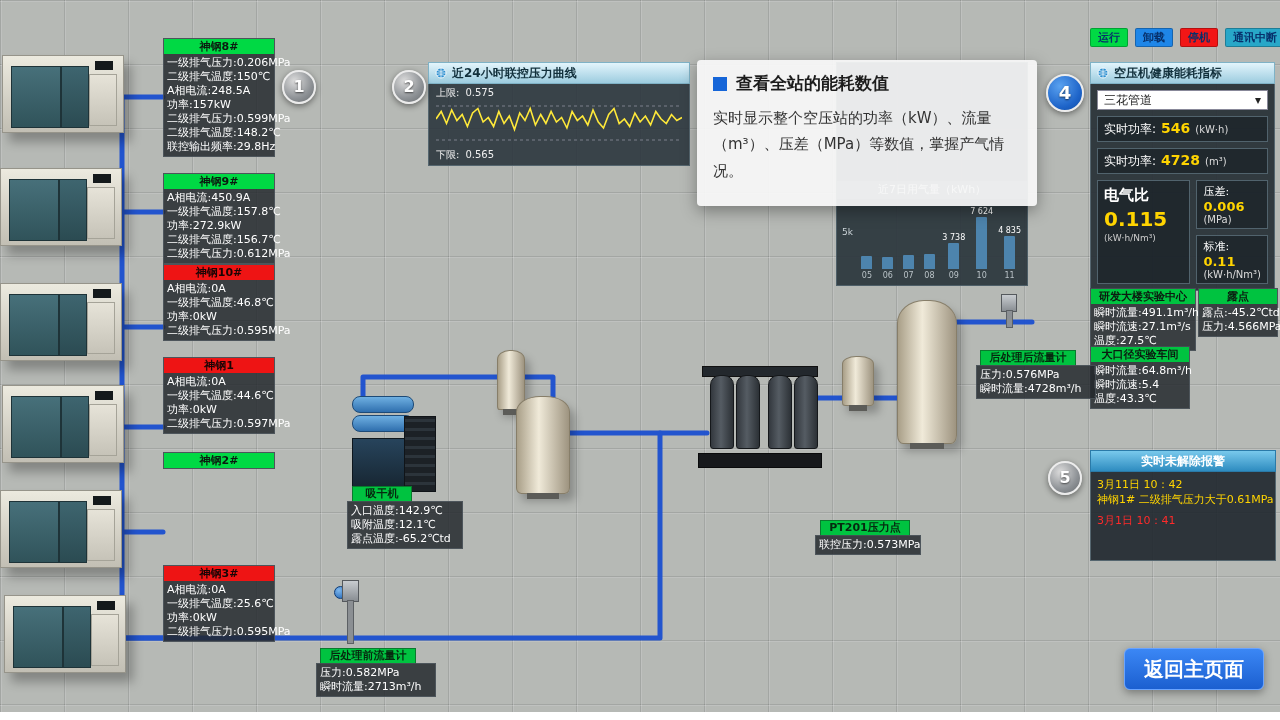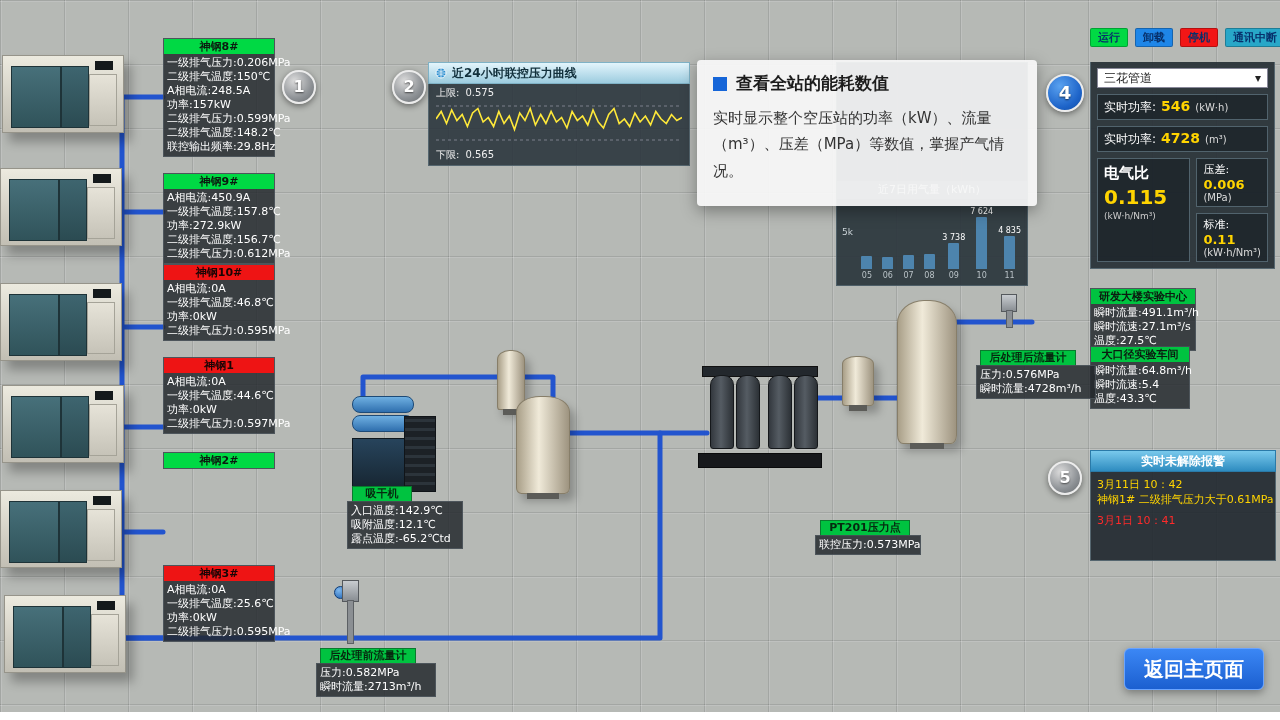--- a/index.html
+++ b/index.html
@@ -344,20 +344,27 @@
   </div>
 
   <div class="legend">
     <span class="lbtn" style="background: rgb(0, 217, 68);">运行</span>
     <span class="lbtn" style="background: rgb(30, 134, 232);">卸载</span>
     <span class="lbtn" style="background: rgb(242, 22, 22);">停机</span>
     <span class="lbtn" style="background: rgb(40, 167, 200);">通讯中断</span>
   </div>
 
   <div class="hpanel">
+    <div class="chead">
+      <svg width="12" height="12" viewBox="0 0 12 12">
+          <circle cx="6" cy="6" r="5" fill="#2b8fd0" stroke="#fff" stroke-width="0.8"></circle>
+          <path d="M1 6h10M6 1v10M2 3.2c2.5 1.5 5.5 1.5 8 0M2 8.8c2.5-1.5 5.5-1.5 8 0" stroke="#fff" stroke-width="0.7" fill="none"></path>
+        </svg>
+      <span>空压机健康能耗指标</span>
+    </div>
     <div class="hbody">
       <div class="hselect">
         <span>三花管道</span>
         <span>▾</span>
       </div>
       <div class="hrow">
         <span>实时功率:</span>
         <span class="hval">546</span>
         <span class="hunit">(kW·h)</span>
       </div>
@@ -389,20 +396,27 @@
   </div>
 
   <div class="panel" style="left:1090px;top:288px;width:104px">
     <div class="phead site">研发大楼实验中心</div>
     <div class="plines">
         <div class="pline">瞬时流量:491.1m³/h</div>
         <div class="pline">瞬时流速:27.1m³/s</div>
         <div class="pline">温度:27.5℃</div>
       </div>
   </div>
+  <div class="panel" style="left:1198px;top:288px;width:78px">
+    <div class="phead site">露点</div>
+    <div class="plines">
+        <div class="pline">露点:-45.2℃td</div>
+        <div class="pline">压力:4.566MPa</div>
+      </div>
+  </div>
   <div class="panel" style="left:1090px;top:346px;width:98px">
     <div class="phead site">大口径实验车间</div>
     <div class="plines">
         <div class="pline">瞬时流量:64.8m³/h</div>
         <div class="pline">瞬时流速:5.4</div>
         <div class="pline">温度:43.3℃</div>
       </div>
   </div>
 
   <div class="apanel">

